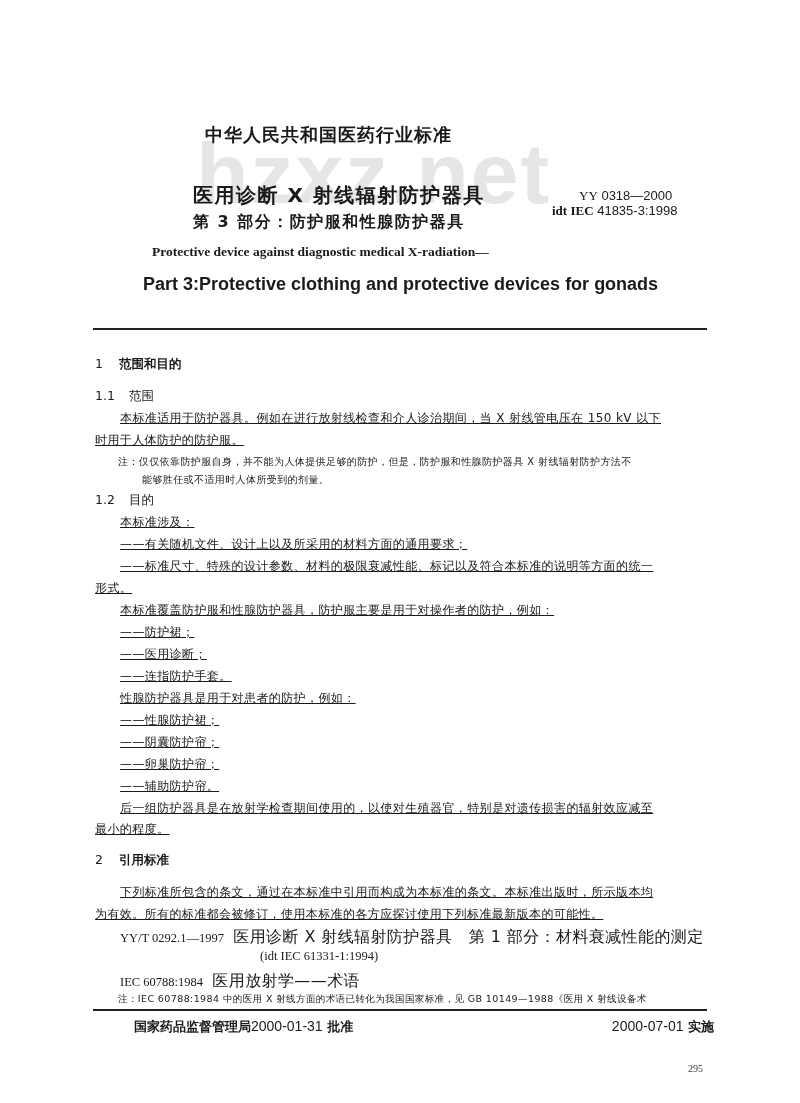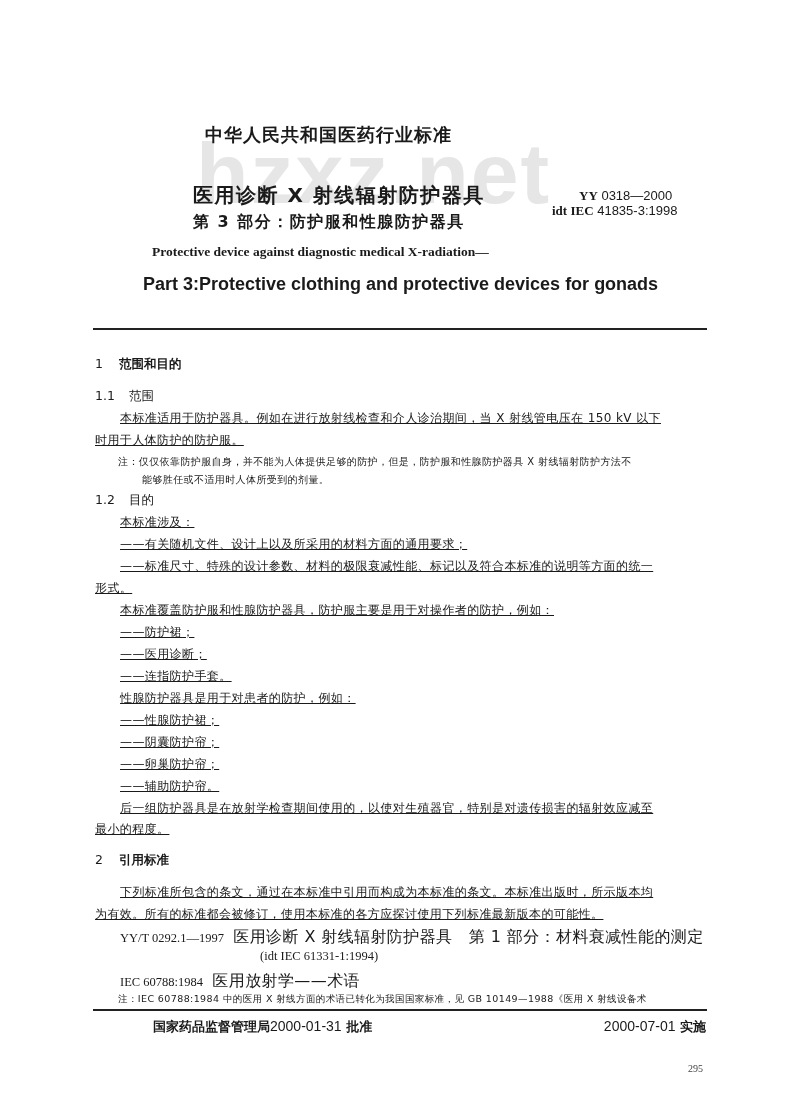--- a/index.html
+++ b/index.html
@@ -6,36 +6,36 @@
   body { width:800px; height:1103px; position:relative; overflow:hidden; color:#1a1a1a;
          font-family:"DejaVu Sans", sans-serif; }
   .abs { position:absolute; white-space:nowrap; }
   .watermark { position:absolute; left:196px; top:130px; font-family:"Liberation Sans", sans-serif;
                font-weight:bold; font-size:86px; color:#e6e6e6; letter-spacing:2px; line-height:1; z-index:0; }
   .layer { position:relative; z-index:1; }
   .std-org { left:205px; top:123px; font-size:18px; font-weight:bold; letter-spacing:1px; }
   .title1 { left:193px; top:182px; font-size:20px; font-weight:bold; letter-spacing:1.5px; }
   .title2 { left:193px; top:212px; font-size:16px; font-weight:bold; letter-spacing:1.5px; }
   .code1 { left:579px; top:188px; font-size:13px; font-family:"Liberation Sans", sans-serif; }
-  .code1 b { font-family:"Liberation Serif", serif; font-weight:bold; }
+  .code1 b { font-family:"Liberation Serif", serif; font-weight:normal; }
   .code2 { left:552px; top:203px; font-size:13px; font-family:"Liberation Sans", sans-serif; }
   .code2 b { font-family:"Liberation Serif", serif; font-weight:bold; }
   .en1 { left:152px; top:244px; font-family:"Liberation Serif", serif; font-weight:bold; font-size:13.5px; }
   .en2 { left:143px; top:274px; font-family:Liberation Sans, sans-serif; font-weight:bold; font-size:18px; }
   .rule { position:absolute; left:93px; width:614px; height:2px; background:#222; }
   .h1 { font-size:12.5px; font-weight:bold; }
   .h1 .num { font-weight:normal; display:inline-block; width:24px; }
   .h2 { font-size:12.5px; }
   .h2 .num { display:inline-block; width:34px; }
   .p { font-size:12px; letter-spacing:0.4px;text-decoration:underline; }
   .note { font-size:10px; letter-spacing:0.4px; }
   .ref { font-family:"Liberation Serif", serif; font-size:12.5px; }
   .ref .cn { font-family:"DejaVu Sans", sans-serif; font-size:16px; letter-spacing:0.4px; }
-  .footer-left { left:105px; top:1000px; font-size:13px; font-weight:bold;padding-left:48px; }
-  .footer-right { right:94px; top:1000px; font-size:13px; font-weight:bold; }
+  .footer-left { left:86px; top:1000px; font-size:13px; font-weight:bold;padding-left:48px; }
+  .footer-right { right:86px; top:1000px; font-size:13px; font-weight:bold; }
   .footer-left .d, .footer-right .d { font-family:"Liberation Sans", sans-serif; font-weight:normal; font-size:14px; }
   .page-num { left:688px; top:1040px; font-family:"Liberation Serif", serif; font-size:10px; color:#444; }
 </style>
 </head>
 <body>
 
 <div class="watermark">hzxz.net</div>
 
 <div class="layer">
   <div class="abs std-org">中华人民共和国医药行业标准</div>

